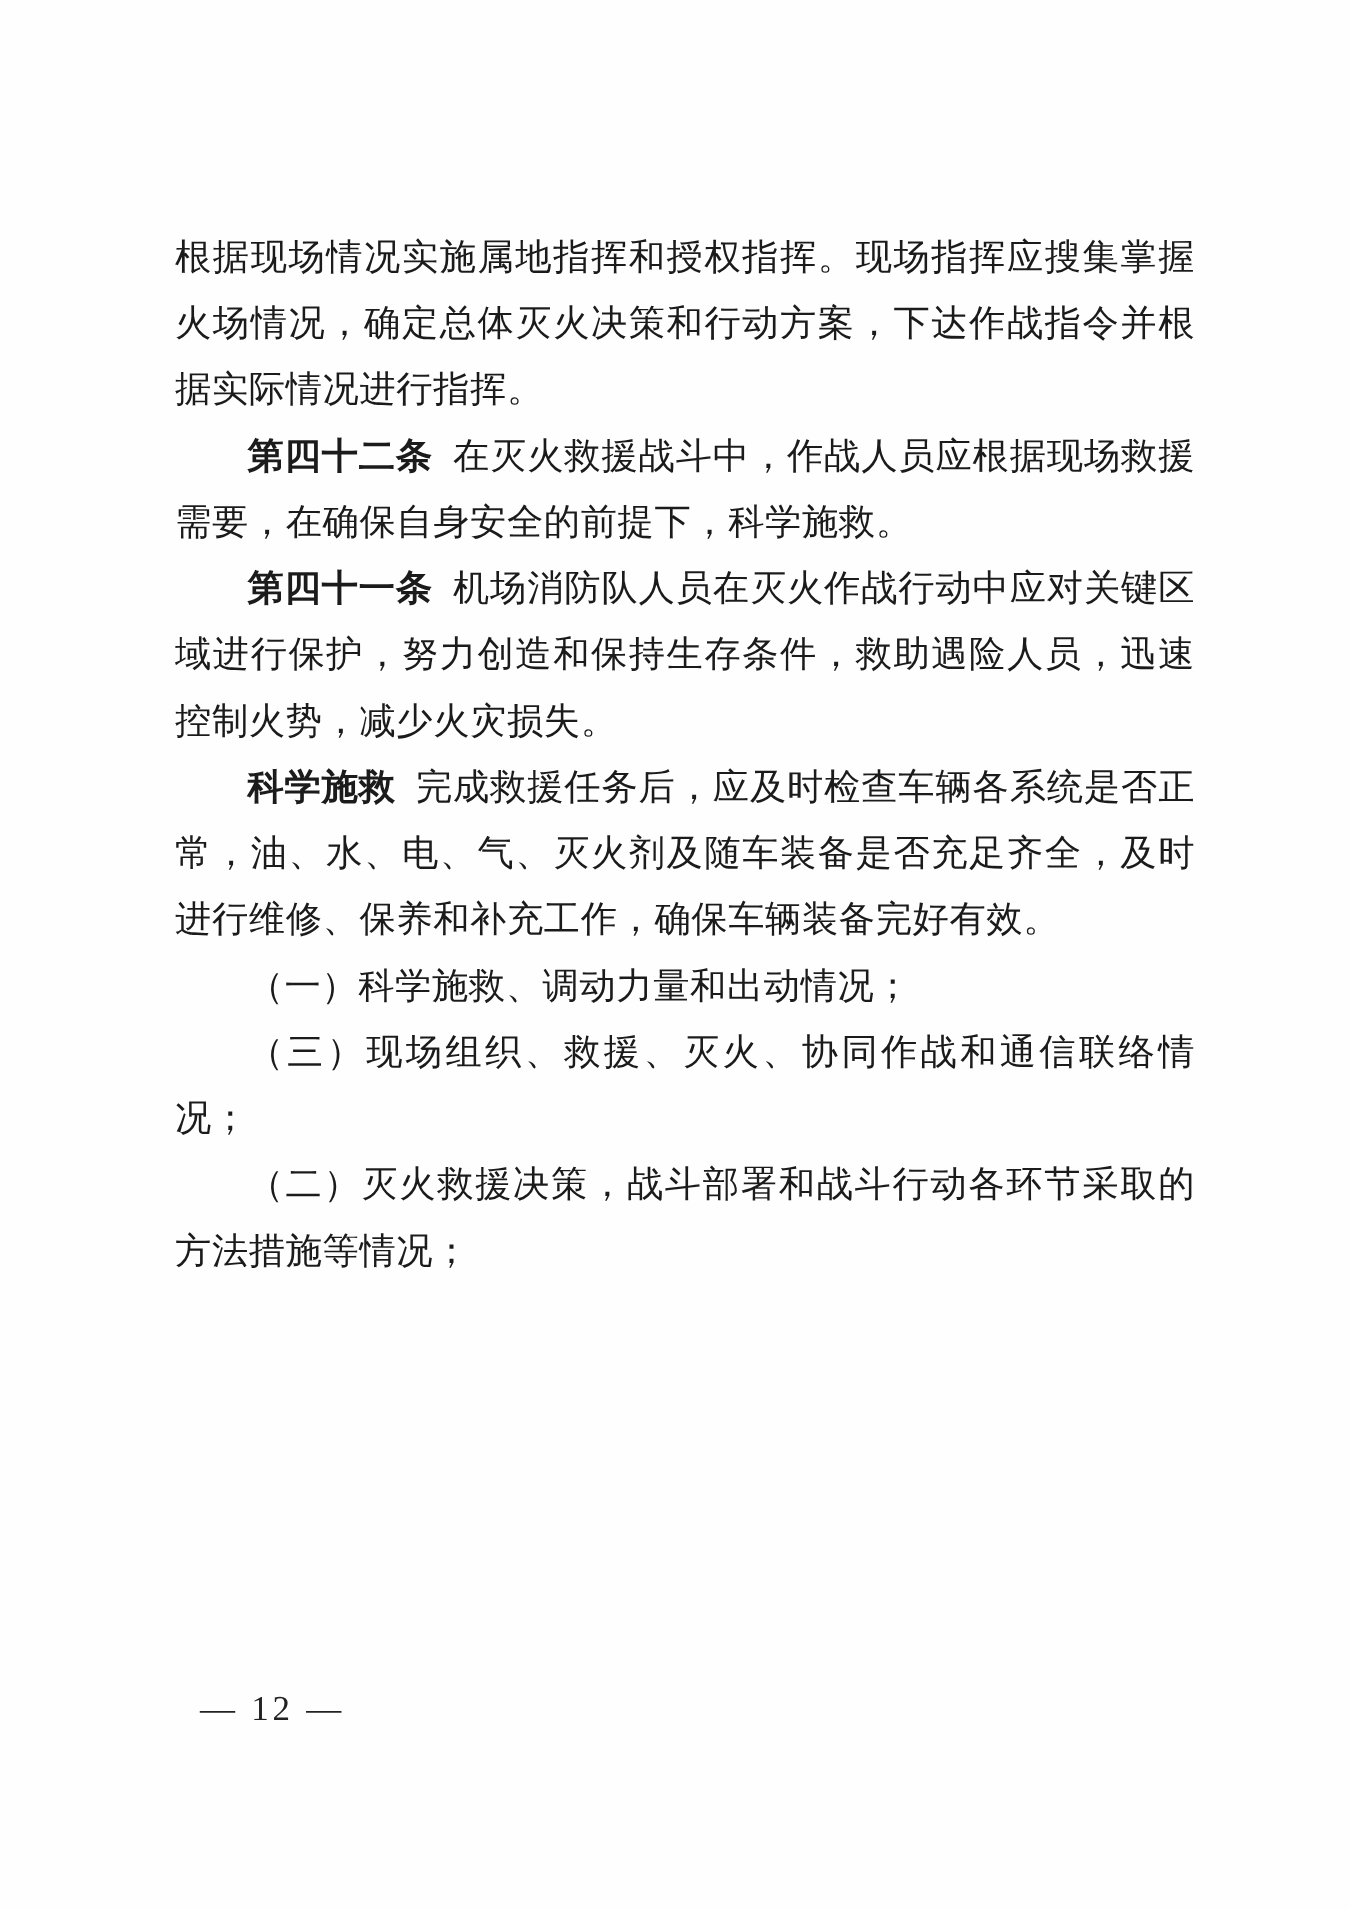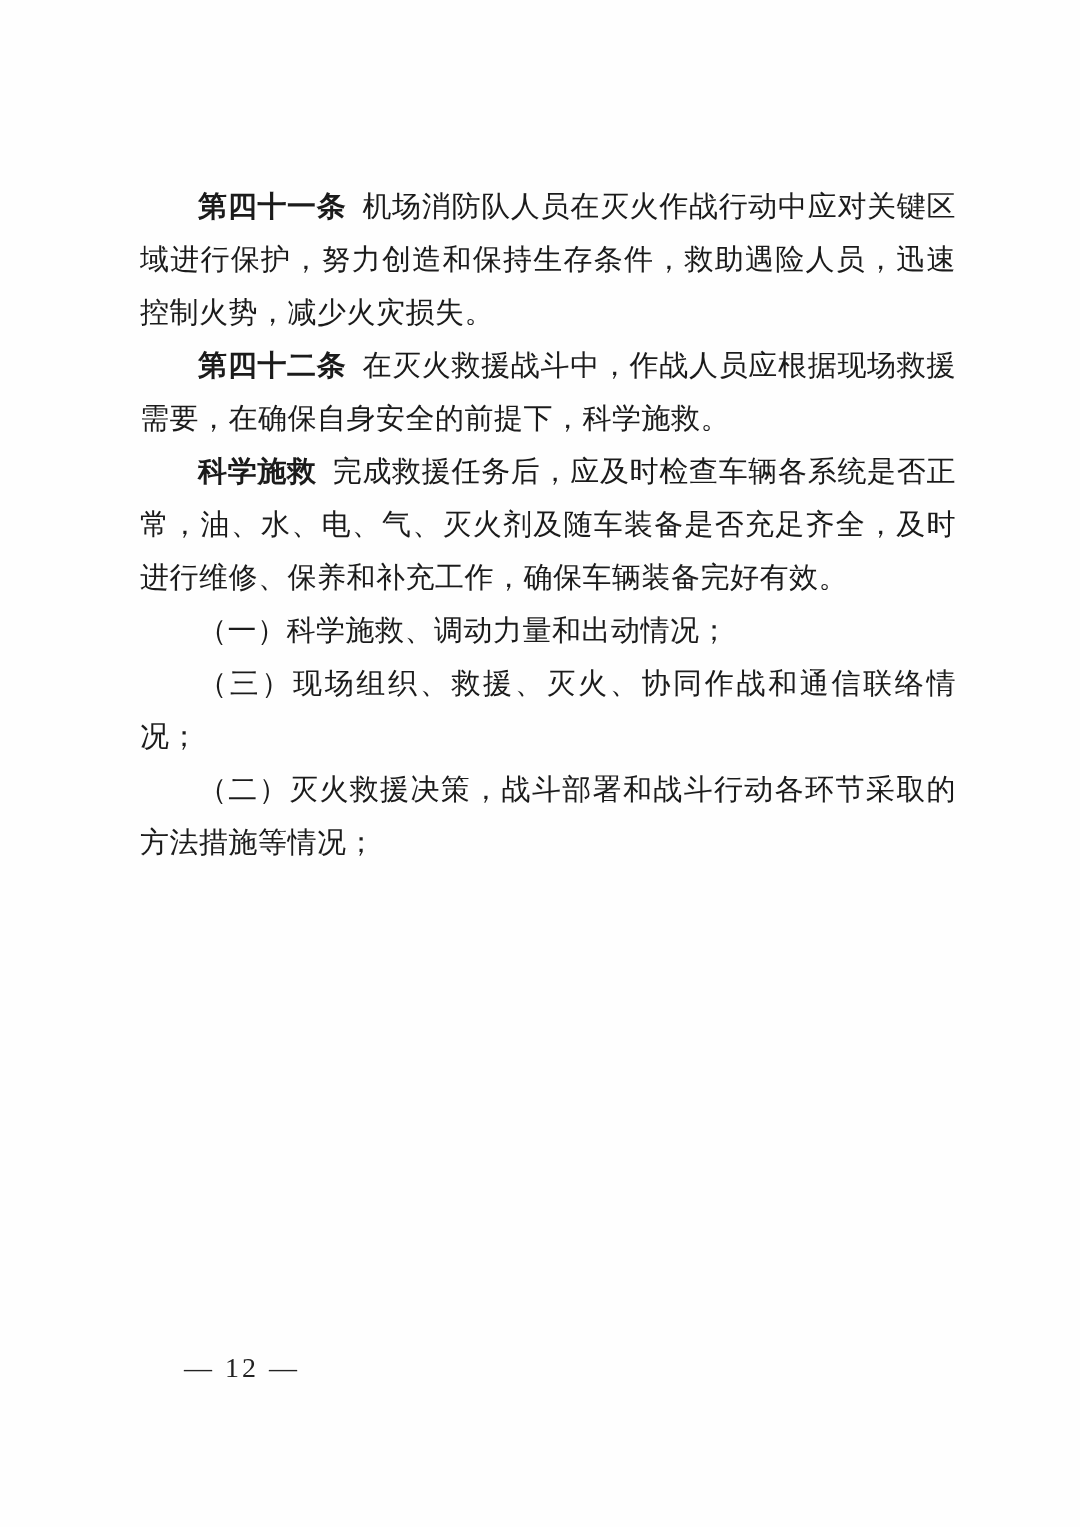--- a/index.html
+++ b/index.html
@@ -34,38 +34,39 @@
   .text-block p.no-indent {
     text-indent: 0;
   }
   .art {
     font-weight: bold;
     font-family: "Liberation Sans", "DejaVu Sans", sans-serif;
     margin-right: 0.55em;
   }
   .footer {
     position: absolute;
-    left: 184px;
+    left: 160px;
     top: 1352px;
     font-size: 28px;
     letter-spacing: 3px;
     color: #222222;
   }
 </style>
 </head>
 <body>
 
 <div class="page">
 
   <div class="text-block">
 
+    <p class="no-indent"><span>根据现场情况实施属地指挥和授权指挥。现场指挥应搜集掌握火场情况，确定总体灭火决策和行动方案，下达作战指令并根据实际情况进行指挥。</span></p>
+
+    <p><span class="art">第四十二条</span><span>在灭火救援战斗中，作战人员应根据现场救援需要，在确保自身安全的前提下，科学施救。</span></p>
 
     <p><span class="art">第四十一条</span><span>机场消防队人员在灭火作战行动中应对关键区域进行保护，努力创造和保持生存条件，救助遇险人员，迅速控制火势，减少火灾损失。</span></p>
-
-    <p><span class="art">第四十二条</span><span>在灭火救援战斗中，作战人员应根据现场救援需要，在确保自身安全的前提下，科学施救。</span></p>
 
     <p><span class="art">科学施救</span><span>完成救援任务后，应及时检查车辆各系统是否正常，油、水、电、气、灭火剂及随车装备是否充足齐全，及时进行维修、保养和补充工作，确保车辆装备完好有效。</span></p>
 
 
 
     <p><span>（一）科学施救、调动力量和出动情况；</span></p>
 
     <p><span>（三）现场组织、救援、灭火、协同作战和通信联络情况；</span></p>
 
     <p><span>（二）灭火救援决策，战斗部署和战斗行动各环节采取的方法措施等情况；</span></p>

